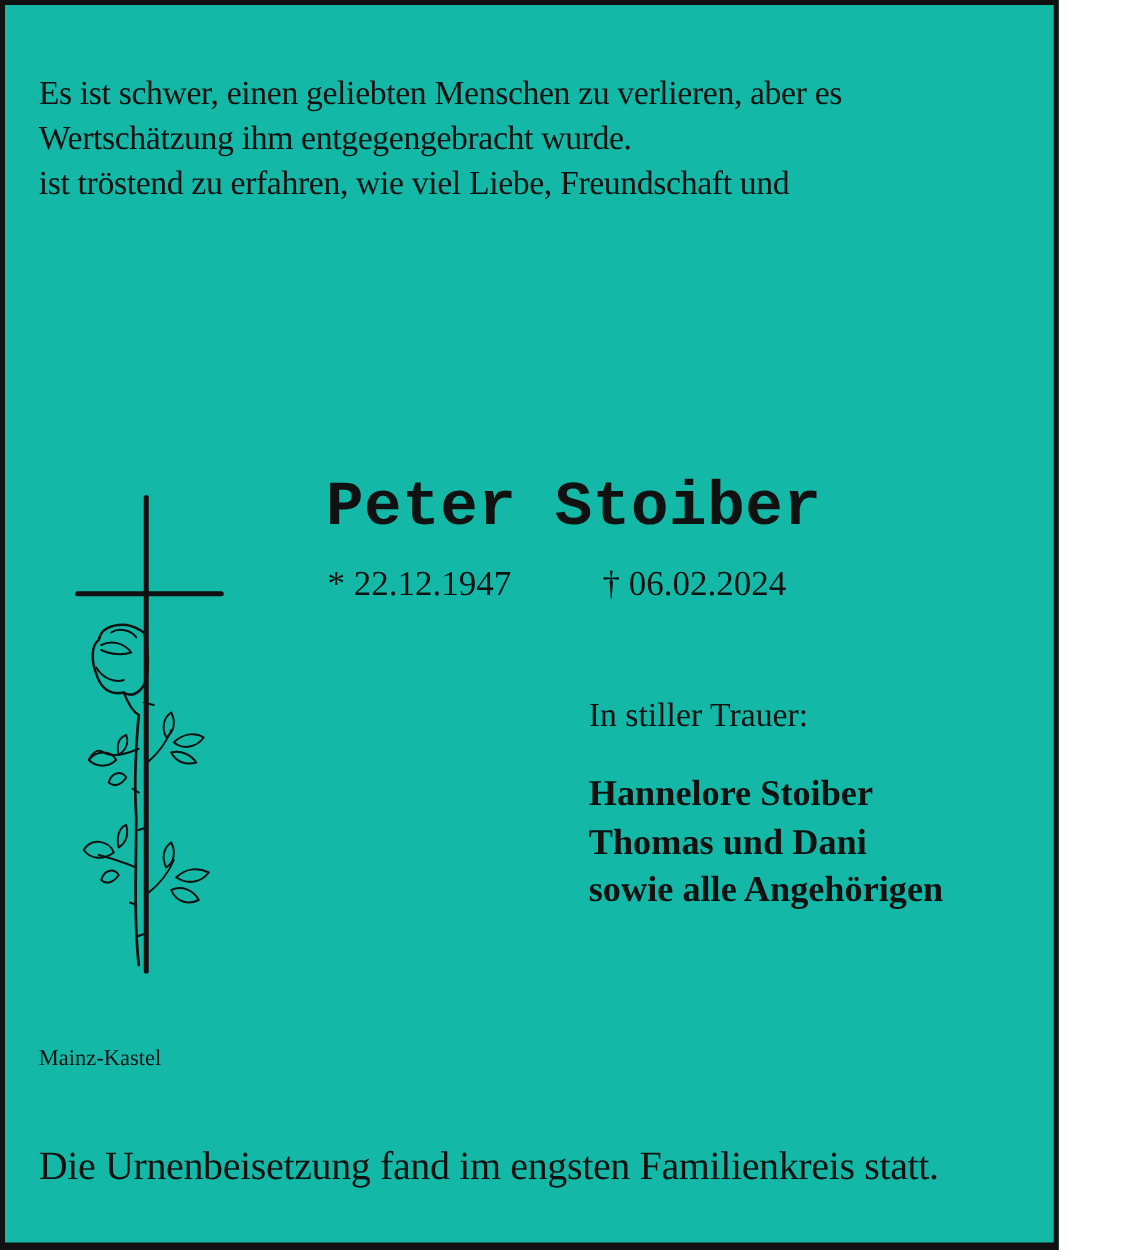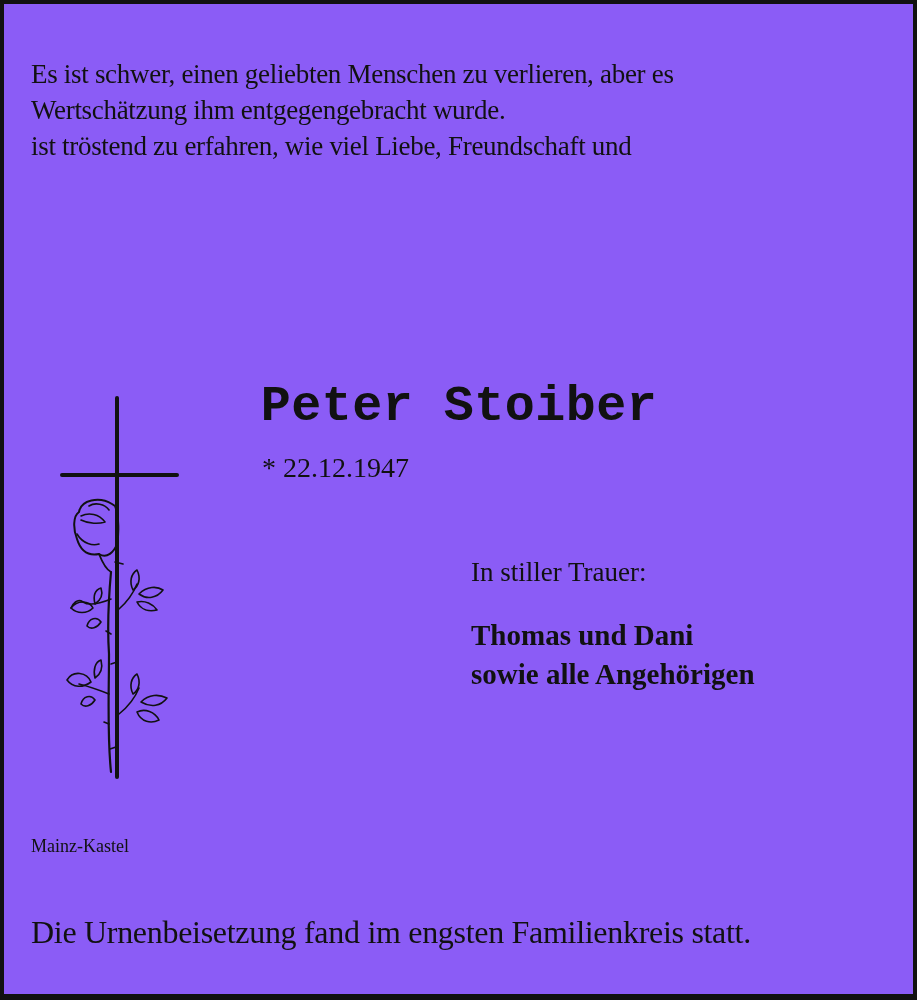--- a/index.html
+++ b/index.html
@@ -1,22 +1,22 @@
 <!DOCTYPE html>
 <html><head>
   <meta charset="utf-8">
   <style>
     html, body { margin: 0; padding: 0; background: #ffffff; }
     body { width: 917px; height: 1000px; position: relative; overflow: hidden; }
     .frame {
-      position: absolute; left: 0; top: 0; width: 917px; height: 1000px;
+      position: absolute; left: 0; top: 0; width: 847px; height: 1000px;
       box-sizing: border-box;
       border-top: 4px solid #111; border-left: 4px solid #111;
       border-right: 4px solid #111; border-bottom: 6px solid #111;
-      background: #8b5cf6;
+      background: #14b8a6;
     }
     .serif { font-family: "Liberation Serif", "DejaVu Serif", serif; color: #111; }
     .p { position: absolute; left: 27px; font-size: 27px; line-height: 36px; letter-spacing: -0.3px; }
     .p1 { top: 52px; width: 870px; }
     .p2 { top: 196px; width: 860px; }
     .name {
       position: absolute; left: 240px; width: 430px; top: 374px; text-align: center;
       font-size: 50px; font-weight: bold; letter-spacing: 0.5px; font-family: Liberation Mono, monospace;
     }
     .dates { position: absolute; top: 448px; font-size: 28px; }
@@ -66,22 +66,24 @@
       <path d="M60 320 C70 312,76 304,80 294" stroke-width="1.6"></path>
       <path d="M74 300 C70 292,72 284,78 280 C82 288,80 296,74 300 Z" stroke-width="1.6"></path>
       <path d="M82 308 C90 300,100 300,108 304 C102 312,92 314,82 308 Z" stroke-width="1.6"></path>
       <path d="M78 318 C86 314,96 318,100 326 C92 330,82 328,78 318 Z" stroke-width="1.6"></path>
       <path d="M52 240 l-5 -3 M52 270 l6 -2 M50 330 l-5 -2 M51 355 l6 -2 M56 168 l8 2" stroke-width="1.6"></path>
     </g>
   </svg>
 
   <div class="serif name">Peter Stoiber</div>
   <div class="serif dates born">* 22.12.1947</div>
+  <div class="serif dates died">† 06.02.2024</div>
 
   <div class="serif mourn-label">In stiller Trauer:</div>
   <div class="serif mourners">
+    <div>Hannelore Stoiber</div>
     <div>Thomas und Dani</div>
     <div>sowie alle Angehörigen</div>
   </div>
 
   <div class="serif place">Mainz-Kastel</div>
   <div class="serif burial">Die Urnenbeisetzung fand im engsten Familienkreis statt.</div>
 </div>
 
 </body></html>

